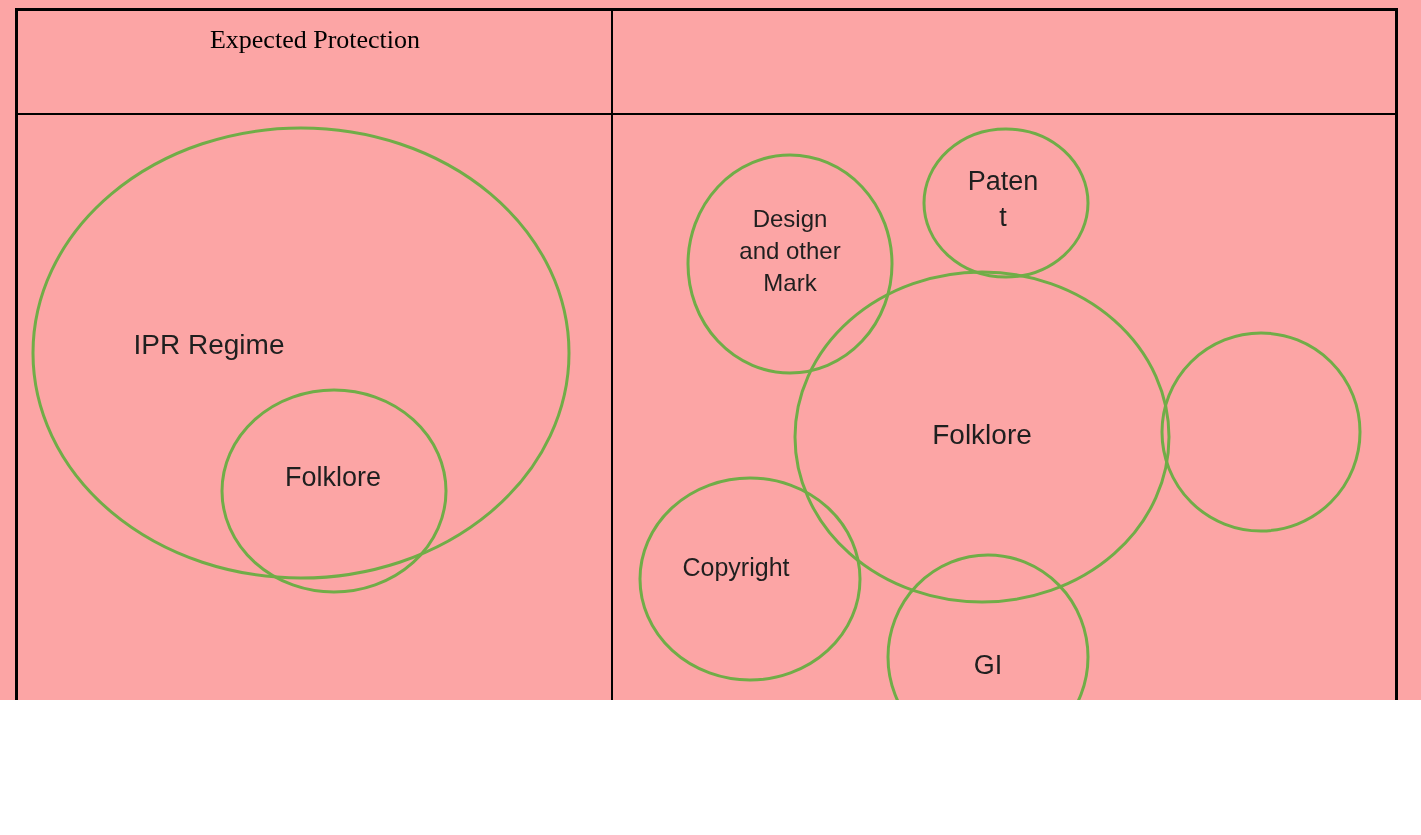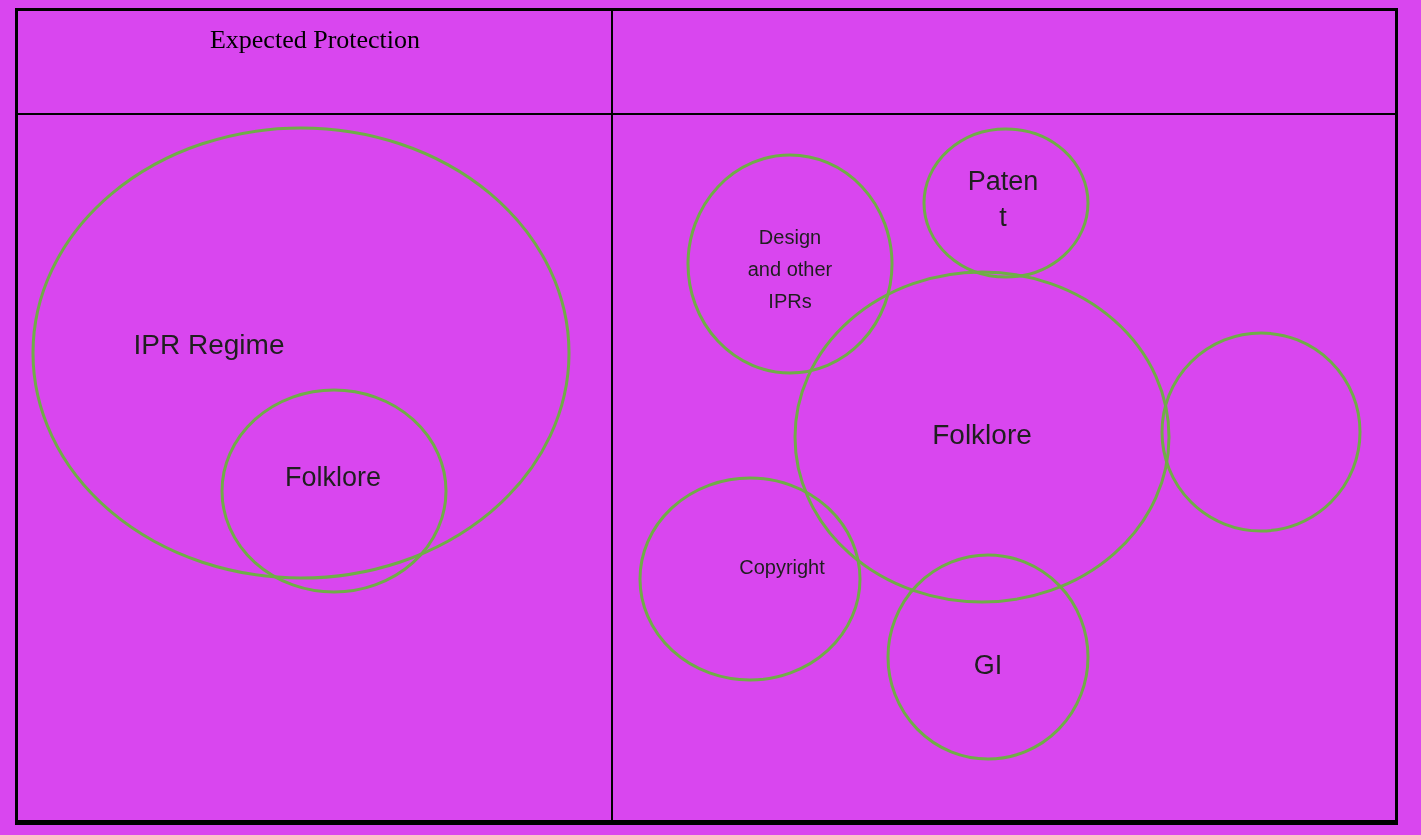--- a/index.html
+++ b/index.html
@@ -1,21 +1,21 @@
 <!DOCTYPE html>
 <html style="--circle-stroke: #70ad47; --border-color: #000000; --text-color: #1f1f1f;"><head>
 <meta charset="utf-8">
 <style>
   * { margin: 0; padding: 0; box-sizing: border-box; }
   html, body { background: #ffffff; }
   .stage {
     position: relative;
     width: 1421px;
-    height: 835px;
-    background: #d946ef;
+    height: 700px;
+    background: #fca5a5;
     font-family: "Liberation Sans", sans-serif;
     overflow: hidden;
   }
   
   .table-frame {
     position: absolute;
     left: 15px; top: 8px;
     width: 1383px; height: 817px;
     border: 3px solid var(--border-color, #000);
     border-bottom-width: 5px;
@@ -60,24 +60,24 @@
   .shape-label {
     position: absolute;
     transform: translate(-50%, -50%);
     color: var(--text-color, #1f1f1f);
     text-align: center;
     white-space: nowrap;
   }
   .lbl-ipr-regime     { left: 209px; top: 345px; font-size: 28px; }
   .lbl-folklore-left  { left: 333px; top: 477px; font-size: 27px; }
   .lbl-folklore-right { left: 982px; top: 435px; font-size: 28px; }
-  .lbl-design         { left: 790px; top: 251px; font-size: 20px; line-height: 32px; margin-top: 18px; }
+  .lbl-design         { left: 790px; top: 251px; font-size: 24px; line-height: 32px; }
   .lbl-patent         { left: 1003px; top: 199px; font-size: 27px; line-height: 36px; }
   .lbl-trademark      { left: 1258px; top: 421px; font-size: 26px; line-height: 39px; }
-  .lbl-copyright      { left: 782px; top: 567px; font-size: 20px; }
+  .lbl-copyright      { left: 736px; top: 567px; font-size: 25px; }
   .lbl-gi             { left: 988px; top: 645px; font-size: 27px; margin-top: 20px; }
   .shape-label .line  { display: block; }
 </style>
 </head>
 <body>
 
 <div class="stage">
 
   <div class="table-frame"></div>
   <div class="v-divider"></div>
@@ -99,21 +99,21 @@
   </svg>
 
   <div class="shape-label lbl-ipr-regime">IPR Regime</div>
   <div class="shape-label lbl-folklore-left">Folklore</div>
 
   <div class="shape-label lbl-folklore-right">Folklore</div>
 
   <div class="shape-label lbl-design">
     <span class="line">Design</span>
     <span class="line">and other</span>
-    <span class="line">IPRs</span>
+    <span class="line">Mark</span>
   </div>
 
   <div class="shape-label lbl-patent">
     <span class="line">Paten</span>
     <span class="line">t</span>
   </div>
 
 
   <div class="shape-label lbl-copyright">Copyright</div>
 

